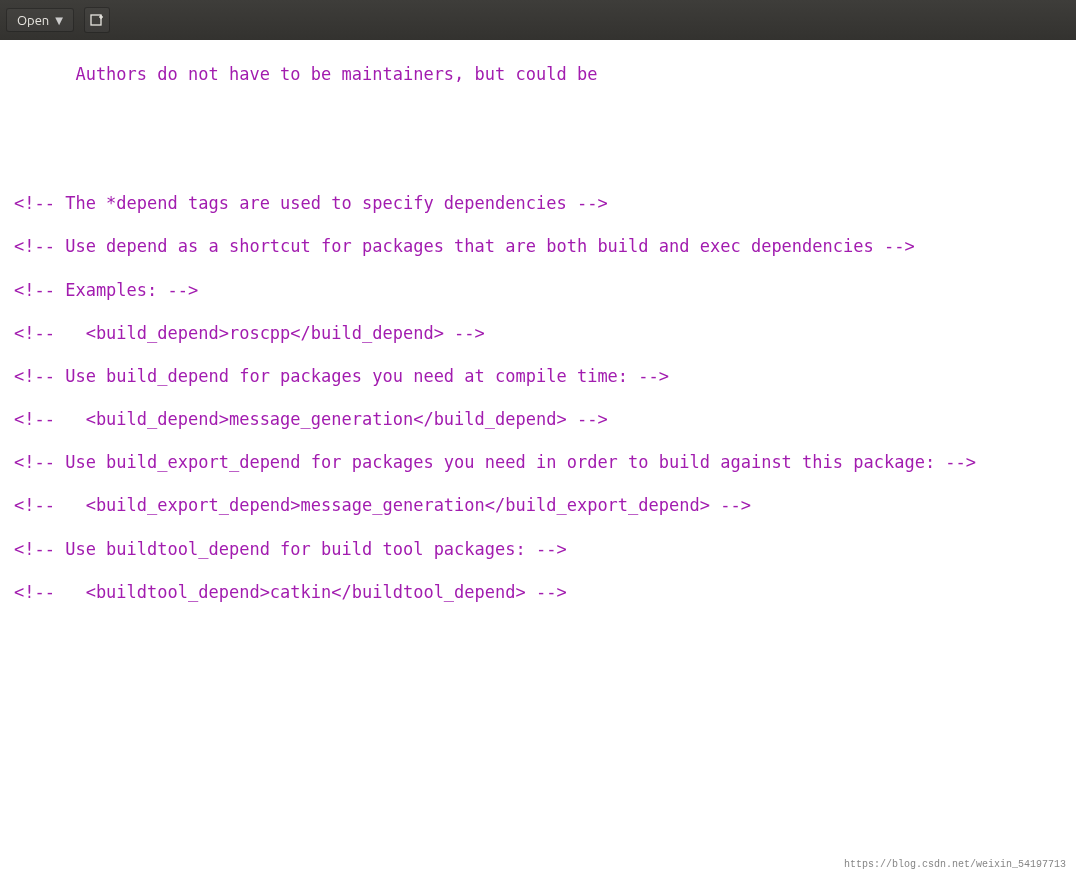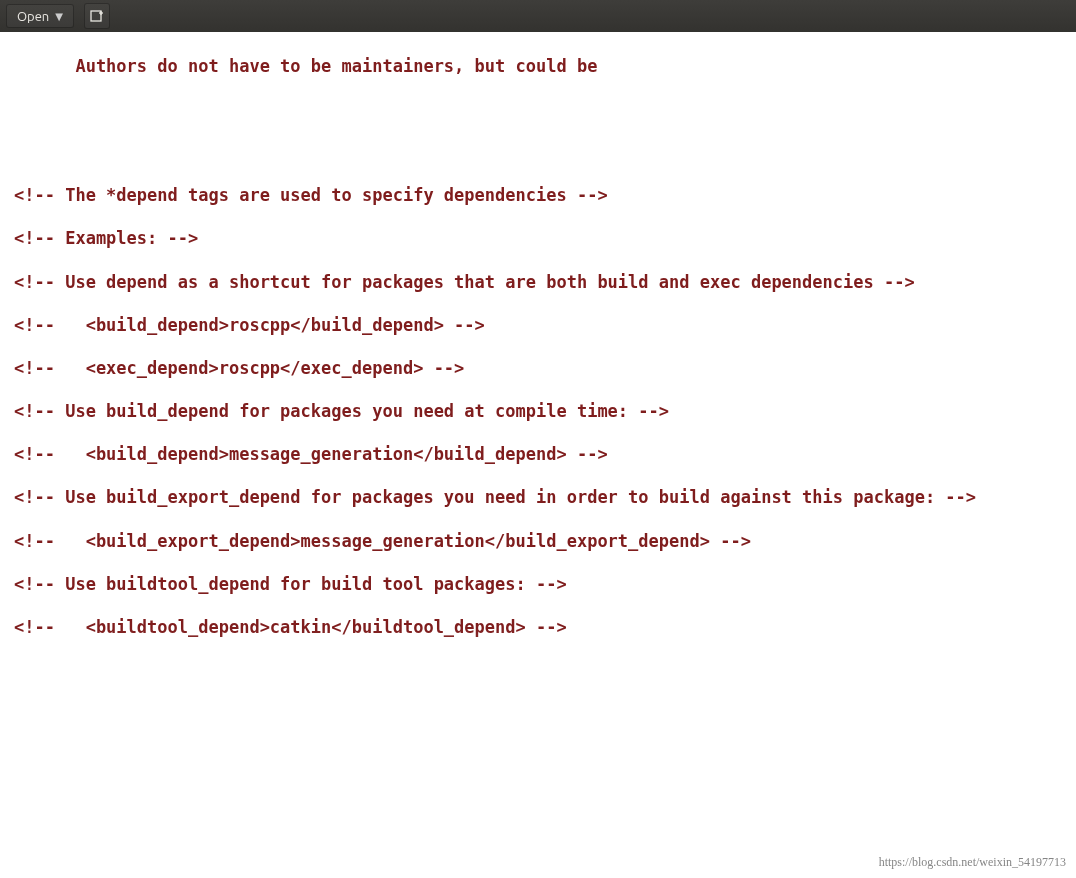--- a/index.html
+++ b/index.html
@@ -6,21 +6,21 @@
 body {
   width: 1076px;
   height: 878px;
   font-family: "DejaVu Sans Mono", "Liberation Mono", Consolas, monospace;
   font-size: 17px;
   background: #fff;
   overflow: hidden;
   position: relative;
 }
 .toolbar {
-  height: 32px;
+  height: 40px;
   background: linear-gradient(#3e3d3a, #33322f);
   display: flex;
   align-items: center;
   padding: 0 6px;
   gap: 10px;
 }
 .open-btn {
   display: flex;
   align-items: center;
   color: #e8e6e1;
@@ -42,34 +42,34 @@
   color: #e8e6e1;
   cursor: pointer;
 }
 .editor {
   padding: 2px 14px 8px 14px;
   white-space: pre;
   line-height: 21.6px;
   color: #000;
 }
 .ln { display: block; }
-.comment { color: #7f1d1d; font-weight: bold; margin-top: 25px; }
+.comment { color: #a21caf; font-weight: normal; margin-top: 25px; }
 .comment .u { text-decoration: underline; font-style: italic; }
 .fade {
   position: absolute;
   left: 0; right: 0; bottom: 0;
   height: 250px;
   pointer-events: none;
   background: linear-gradient(to bottom, rgba(255,255,255,0) 0%, rgba(255,255,255,0.75) 60%, rgba(255,255,255,0.95) 100%);
 }
 .watermark {
   position: absolute;
   right: 10px; bottom: 8px;
-  font-family: Liberation Serif, serif;
-  font-size: 12px;
+  font-family: Liberation Mono, monospace;
+  font-size: 10px;
   color: rgba(120,120,120,0.9);
   z-index: 10;
 }
 </style>
 </head>
 <body>
 
 <div class="toolbar">
   <div class="open-btn">
     <span>Open</span>
@@ -82,24 +82,23 @@
       <line x1="11" y1="2" x2="11" y2="6" stroke="#e8e6e1" stroke-width="1.3"></line>
     </svg>
   </div>
 </div>
 
 <div class="editor">
 <span class="ln"><span class="comment">      Authors do not have to be maintainers, but could be</span></span>
 <span class="ln">&nbsp;</span>
 <span class="ln">&nbsp;</span>
 <span class="ln"><span class="comment">&lt;!-- The *depend tags are used to specify dependencies --&gt;</span></span>
+<span class="ln"><span class="comment">&lt;!-- Use depend as a shortcut for packages that are both build and exec dependencies --&gt;</span></span>
 <span class="ln"><span class="comment">&lt;!-- Examples: --&gt;</span></span>
-<span class="ln"><span class="comment">&lt;!-- Use depend as a shortcut for packages that are both build and exec dependencies --&gt;</span></span>
 <span class="ln"><span class="comment">&lt;!--   &lt;build_depend&gt;roscpp&lt;/build_depend&gt; --&gt;</span></span>
-<span class="ln"><span class="comment">&lt;!--   &lt;exec_depend&gt;roscpp&lt;/exec_depend&gt; --&gt;</span></span>
 <span class="ln"><span class="comment">&lt;!-- Use build_depend for packages you need at compile time: --&gt;</span></span>
 <span class="ln"><span class="comment">&lt;!--   &lt;build_depend&gt;message_generation&lt;/build_depend&gt; --&gt;</span></span>
 <span class="ln"><span class="comment">&lt;!-- Use build_export_depend for packages you need in order to build against this package: --&gt;</span></span>
 <span class="ln"><span class="comment">&lt;!--   &lt;build_export_depend&gt;message_generation&lt;/build_export_depend&gt; --&gt;</span></span>
 <span class="ln"><span class="comment">&lt;!-- Use buildtool_depend for build tool packages: --&gt;</span></span>
 <span class="ln"><span class="comment">&lt;!--   &lt;buildtool_depend&gt;catkin&lt;/buildtool_depend&gt; --&gt;</span></span>
 
 
 
 

